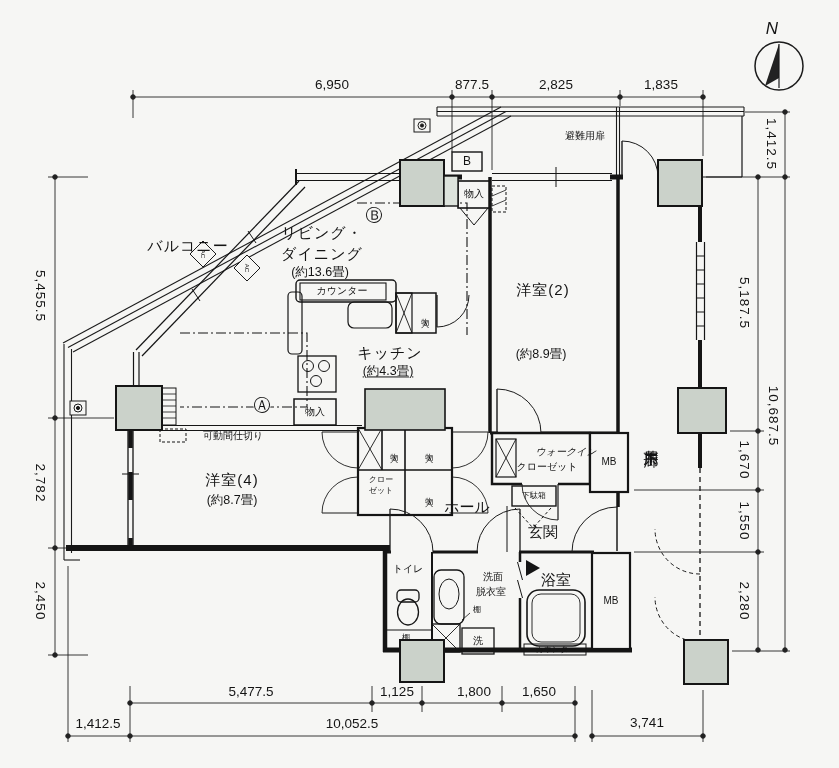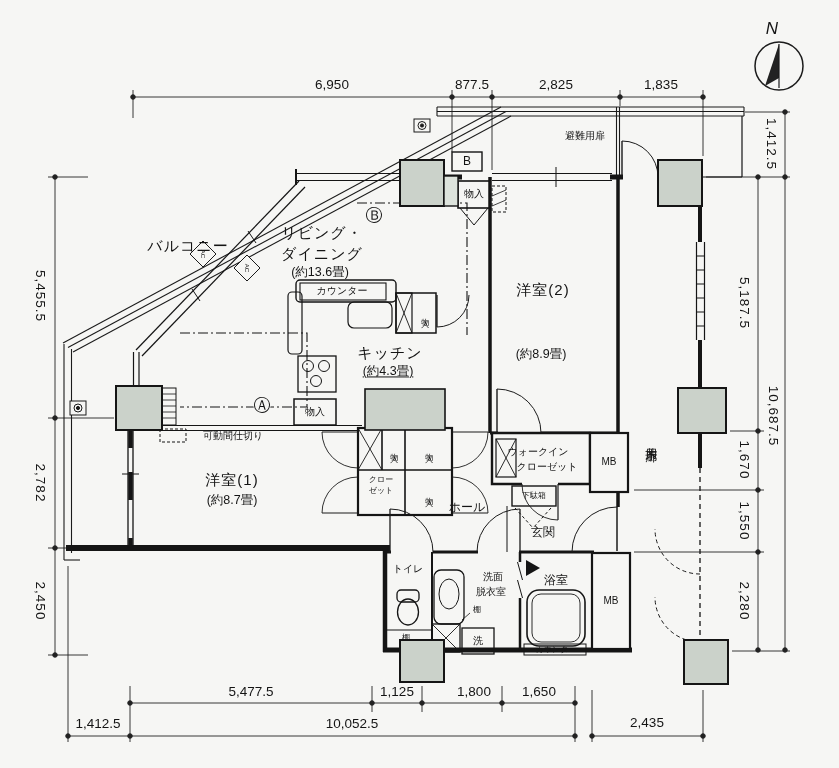--- a/index.html
+++ b/index.html
@@ -8,21 +8,21 @@
   #plan-svg{position:absolute;left:0;top:0;}
   .lbl{position:absolute;transform:translate(-50%,-50%);white-space:nowrap;color:#141414;
        font-family:"Liberation Sans","DejaVu Sans",sans-serif;line-height:1.05;}
   .v{writing-mode:vertical-rl;text-orientation:mixed;letter-spacing:1px;}
   .dim{font-size:13.5px;}
   .dimv{font-size:13.5px;}
   .room{font-size:15px;letter-spacing:1px;}
   .size{font-size:12.5px;}
   .small{font-size:10px;}
   .tiny{font-size:8px;}
-  .mid{font-size:12px;}
+  .mid{font-size:15px;}
   .marker{font-size:17px;background:#f6f6f4;border-radius:50%;}
   .boxb{font-size:12px;}
   .north{font-size:17px;font-style:italic;}
   .ac{font-size:6px;letter-spacing:0;}
 </style>
 </head>
 <body>
 
 <div id="stage">
 
@@ -339,33 +339,33 @@
   <div class="lbl dimv v" style="left:40px;top:296px;">5,455.5</div>
   <div class="lbl dimv v" style="left:40px;top:483px;">2,782</div>
   <div class="lbl dimv v" style="left:40px;top:601px;">2,450</div>
 
   <div class="lbl dim" style="left:251px;top:692px;">5,477.5</div>
   <div class="lbl dim" style="left:397px;top:692px;">1,125</div>
   <div class="lbl dim" style="left:462px;top:692px;margin-left:12px;">1,800</div>
   <div class="lbl dim" style="left:539px;top:692px;">1,650</div>
   <div class="lbl dim" style="left:98px;top:724px;">1,412.5</div>
   <div class="lbl dim" style="left:352px;top:724px;">10,052.5</div>
-  <div class="lbl dim" style="left:647px;top:723px;">2,435</div>
+  <div class="lbl dim" style="left:647px;top:723px;">3,741</div>
 
   <div class="lbl room" style="left:188px;top:230px;margin-top:16px;">バルコニー</div>
   <div class="lbl room" style="left:322px;top:233px;">リビング・</div>
   <div class="lbl room" style="left:322px;top:254px;">ダイニング</div>
   <div class="lbl size" style="left:320px;top:273px;">(約13.6畳)</div>
   <div class="lbl room" style="left:390px;top:353px;">キッチン</div>
   <div class="lbl size" style="left:388px;top:372px;text-decoration:underline;">(約4.3畳)</div>
   <div class="lbl room" style="left:543px;top:290px;">洋室(2)</div>
   <div class="lbl size" style="left:541px;top:311px;margin-top:44px;">(約8.9畳)</div>
-  <div class="lbl room" style="left:232px;top:480px;">洋室(1)</div>
+  <div class="lbl room" style="left:232px;top:480px;">洋室(4)</div>
   <div class="lbl size" style="left:232px;top:501px;">(約8.7畳)</div>
-  <div class="lbl small" style="left:538px;top:452px;">ウォークイン</div>
+  <div class="lbl small" style="left:566px;top:452px;font-style:italic;">ウォークイン</div>
   <div class="lbl small" style="left:547px;top:467px;">クローゼット</div>
   <div class="lbl mid v" style="left:651px;top:440px;">共用廊下</div>
   <div class="lbl mid" style="left:467px;top:507px;">ホール</div>
   <div class="lbl mid" style="left:543px;top:532px;">玄関</div>
   <div class="lbl mid" style="left:556px;top:580px;">浴室</div>
   <div class="lbl small" style="left:493px;top:577px;">洗面</div>
   <div class="lbl small" style="left:491px;top:592px;">脱衣室</div>
   <div class="lbl small" style="left:408px;top:569px;">トイレ</div>
 
   <div class="lbl small" style="left:474px;top:194px;">物入</div>

